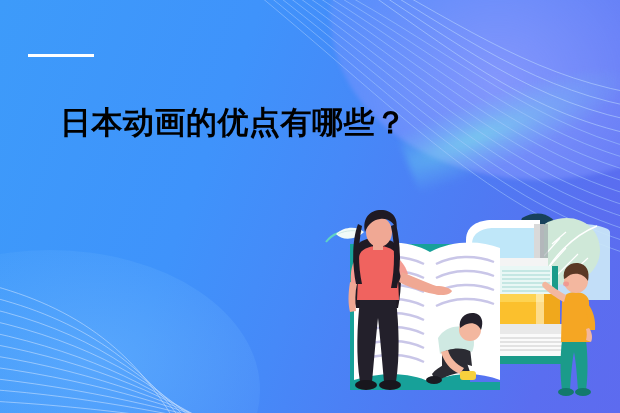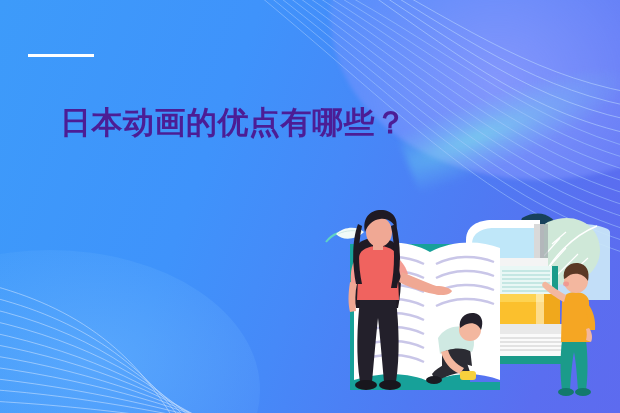--- a/index.html
+++ b/index.html
@@ -83,21 +83,21 @@
     height: 3px;
     background: #ffffff;
   }
   .title {
     position: absolute;
     left: 60px;
     top: 103px;
     font-size: 31px;
     line-height: 40px;
     font-weight: bold;
-    color: #4c1d95;
+    color: #000000;
     letter-spacing: 0.5px;
     white-space: nowrap;
   }
 
   
   .illus {
     position: absolute;
     left: 0;
     top: 0;
     width: 620px;

